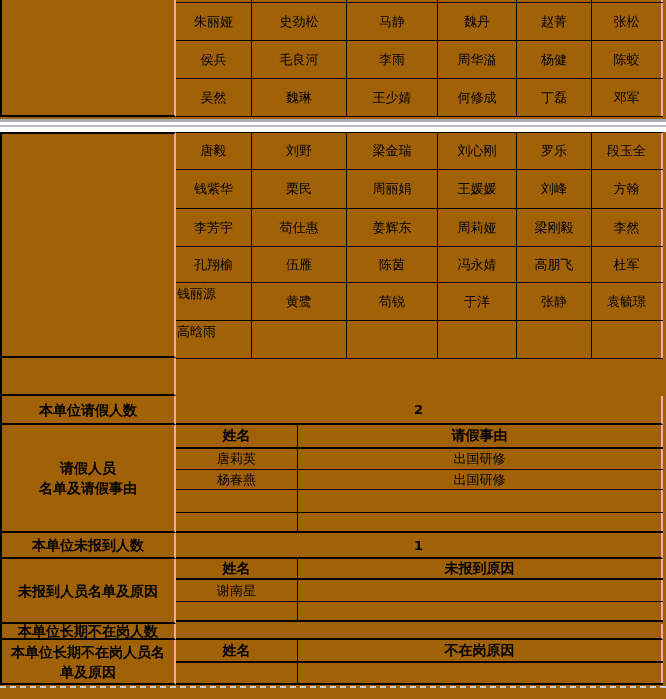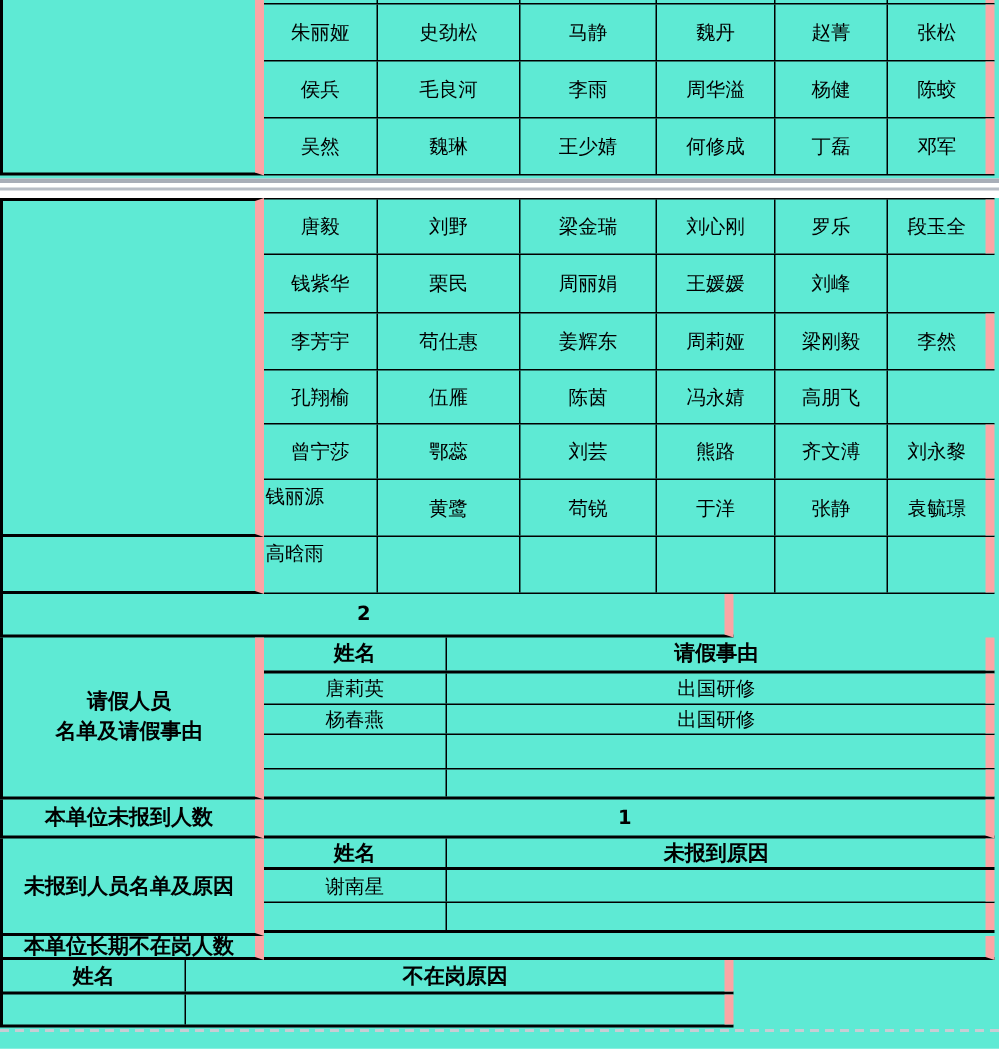--- a/index.html
+++ b/index.html
@@ -1,18 +1,18 @@
 <!DOCTYPE html>
 <html><head>
 <meta charset="utf-8">
 <style>
   * { box-sizing: border-box; margin: 0; padding: 0; }
   body { background: #fff; }
   .wrap {
-    position: relative; width: 666px; height: 699px; background: #5eead4;
+    position: relative; width: 666px; height: 699px; background: #a16207;
     font-family: "DejaVu Sans", "Liberation Sans", sans-serif; color: #000;
     overflow: hidden;
   }
   .sec { display: flex; border-left: 2px solid #000; width: 663px; }
   .col { display: flex; flex-direction: column; }
   .row { display: flex; }
   .cell {
     display: flex; align-items: center; justify-content: center;
     font-size: 13px; overflow: hidden; white-space: nowrap;
   }
@@ -20,21 +20,21 @@
   .lbl {
     display: flex; flex-direction: column; align-items: center; justify-content: center;
     text-align: center; font-weight: bold; font-size: 14px; line-height: 20px; overflow: hidden;
   }
   .hdr { font-weight: bold; font-size: 14px; }
   .bold { font-weight: bold; }
   .c0 { width: 174px; } .c1 { width: 76px; } .c2 { width: 95px; } .c3 { width: 91px; }
   .c4 { width: 79px; } .c5 { width: 75px; } .c6 { width: 71px; }
   .wn { width: 122px; } .wr { width: 365px; }
   .wv { width: 487px; }
-  .br1 { border-right: 1px solid #000; } .br2 { border-right: 6px solid #fca5a5; }
+  .br1 { border-right: 1px solid #000; } .br2 { border-right: 2px solid #fca5a5; }
   .bb1 { border-bottom: 1px solid #000; } .bb2 { border-bottom: 2px solid #000; }
   .bt1 { border-top: 1px solid #000; } .bt2 { border-top: 2px solid #000; }
   .h38 { height: 38px; } .h39 { height: 39px; } .h36 { height: 36px; } .h37 { height: 37px; }
   .band { width: 666px; height: 13px; background: #fff; }
   .gline1 { margin-top: 2px; height: 3px; background: #a8aeb8; }
   .gline2 { margin-top: 3px; height: 2px; background: #b6bcc4; }
   .dashline { width: 666px; height: 4px; margin-top: 1px; border-top: 2px dashed #c8cdd4; }
 </style>
 </head>
 <body>
@@ -97,43 +97,37 @@
         <div class="cell c4 br1">刘心刚</div>
         <div class="cell c5 br1">罗乐</div>
         <div class="cell c6 br2">段玉全</div>
       </div>
       <div class="row bb1 h39">
         <div class="cell c1 br1">钱紫华</div>
         <div class="cell c2 br1">栗民</div>
         <div class="cell c3 br1">周丽娟</div>
         <div class="cell c4 br1">王媛媛</div>
         <div class="cell c5 br1">刘峰</div>
+        <div class="cell c6 br2">方翰</div>
       </div>
       <div class="row bb1 h38">
         <div class="cell c1 br1">李芳宇</div>
         <div class="cell c2 br1">苟仕惠</div>
         <div class="cell c3 br1">姜辉东</div>
         <div class="cell c4 br1">周莉娅</div>
         <div class="cell c5 br1">梁刚毅</div>
         <div class="cell c6 br2">李然</div>
       </div>
       <div class="row bb1 h36">
         <div class="cell c1 br1">孔翔榆</div>
         <div class="cell c2 br1">伍雁</div>
         <div class="cell c3 br1">陈茵</div>
         <div class="cell c4 br1">冯永婧</div>
         <div class="cell c5 br1">高朋飞</div>
-      </div>
-      <div class="row bb1 h37">
-        <div class="cell c1 br1">曾宁莎</div>
-        <div class="cell c2 br1">鄂蕊</div>
-        <div class="cell c3 br1">刘芸</div>
-        <div class="cell c4 br1">熊路</div>
-        <div class="cell c5 br1">齐文溥</div>
-        <div class="cell c6 br2">刘永黎</div>
+        <div class="cell c6 br2">杜军</div>
       </div>
       <div class="row bb1 h38">
         <div class="cell c1 br1 tl">钱丽源</div>
         <div class="cell c2 br1">黄鹭</div>
         <div class="cell c3 br1">苟锐</div>
         <div class="cell c4 br1">于洋</div>
         <div class="cell c5 br1">张静</div>
         <div class="cell c6 br2">袁毓璟</div>
       </div>
       <div class="row bb1 h38">
@@ -141,20 +135,21 @@
         <div class="cell c2 br1"></div>
         <div class="cell c3 br1"></div>
         <div class="cell c4 br1"></div>
         <div class="cell c5 br1"></div>
         <div class="cell c6 br2"></div>
       </div>
     </div>
   </div>
 
   <div class="sec" style="height:29px">
+    <div class="lbl c0 br2 bb2">本单位请假人数</div>
     <div class="cell wv br2 bb2 bold">2</div>
   </div>
 
   <div class="sec" style="height:108px">
     <div class="lbl c0 br2 bb2">
       <span>请假人员</span>
       <span>名单及请假事由</span>
     </div>
     <div class="col">
       <div class="row bb2" style="height:24px">
@@ -202,20 +197,24 @@
       </div>
     </div>
   </div>
 
   <div class="sec" style="height:16px">
     <div class="lbl c0 br2 bb2">本单位长期不在岗人数</div>
     <div class="cell wv br2 bb2 bold"></div>
   </div>
 
   <div class="sec" style="height:45px">
+    <div class="lbl c0 br2 bb2">
+      <span>本单位长期不在岗人员名</span>
+      <span>单及原因</span>
+    </div>
     <div class="col">
       <div class="row bb2" style="height:23px">
         <div class="cell wn br1 hdr">姓名</div>
         <div class="cell wr br2 hdr">不在岗原因</div>
       </div>
       <div class="row bb2" style="height:22px">
         <div class="cell wn br1"></div>
         <div class="cell wr br2"></div>
       </div>
     </div>

